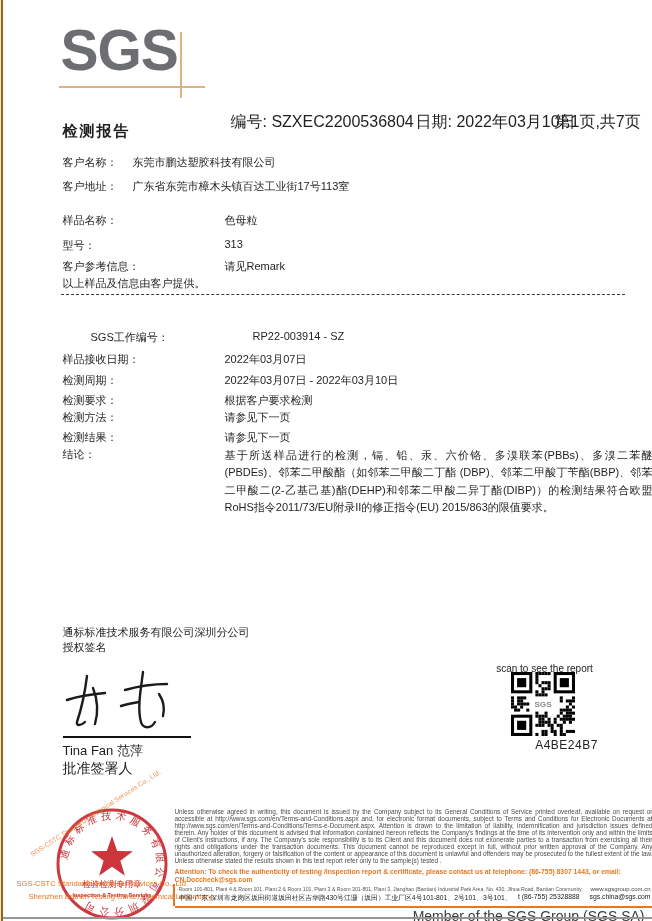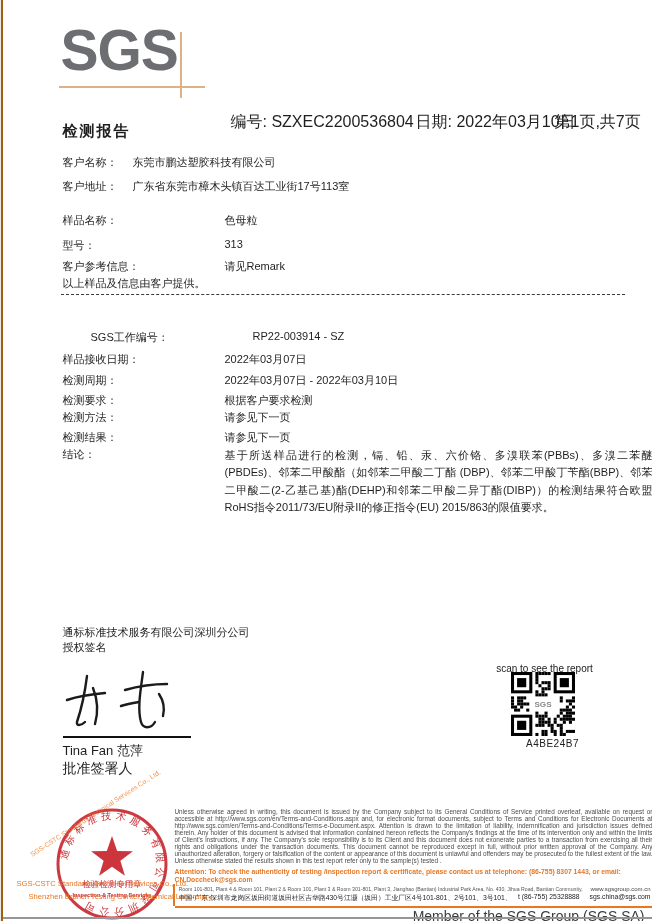--- a/index.html
+++ b/index.html
@@ -25,21 +25,21 @@
   .dashes{left:58px;top:294px;width:564px;border-top:1.5px dashed #3a3a3a;}
   .para{left:222px;top:447px;width:428px;font-size:11px;line-height:17.4px;text-align:justify;}
   
   .sig-company{left:60px;top:625px;font-size:11px;}
   .sig-auth{left:60px;top:640px;font-size:11px;}
   .sig-underline{left:60px;top:736px;width:128px;height:2px;background:#111;}
   .sig-name{left:60px;top:742px;font-size:13px;}
   .sig-title{left:60px;top:760px;font-size:14px;}
   
   .qr-caption{left:472px;top:663px;width:140px;text-align:center;font-size:10px;color:#222;}
-  .qr-code-text{left:480px;top:738px;width:140px;text-align:center;font-size:10px;color:#222;letter-spacing:.5px;}
+  .qr-code-text{left:494px;top:738px;width:140px;text-align:center;font-size:12px;color:#222;letter-spacing:.5px;}
   
   .seal{left:50px;top:806px;}
   .seal-en1{left:14px;top:879px;font-size:7.6px;color:#e87722;white-space:nowrap;}
   .seal-en2{left:26px;top:892px;font-size:7.6px;color:#e87722;white-space:nowrap;}
   .seal-diag{left:26px;top:852px;font-size:6.8px;color:rgba(232,119,34,.8);white-space:nowrap;transform:rotate(-33deg);transform-origin:0 0;}
   
   .fineprint{left:172px;top:808px;width:478px;font-size:6.4px;line-height:7px;text-align:justify;color:#4c4c4c;}
   .attention{left:172px;top:868px;width:478px;font-size:6.8px;line-height:7.6px;font-weight:bold;color:#e87722;}
   .addr-row1{left:176px;top:886px;width:472px;display:flex;gap:6px;font-size:5.2px;color:#555;align-items:flex-start;}
   .addr-row1 .a{flex:1;white-space:nowrap;overflow:hidden;}

